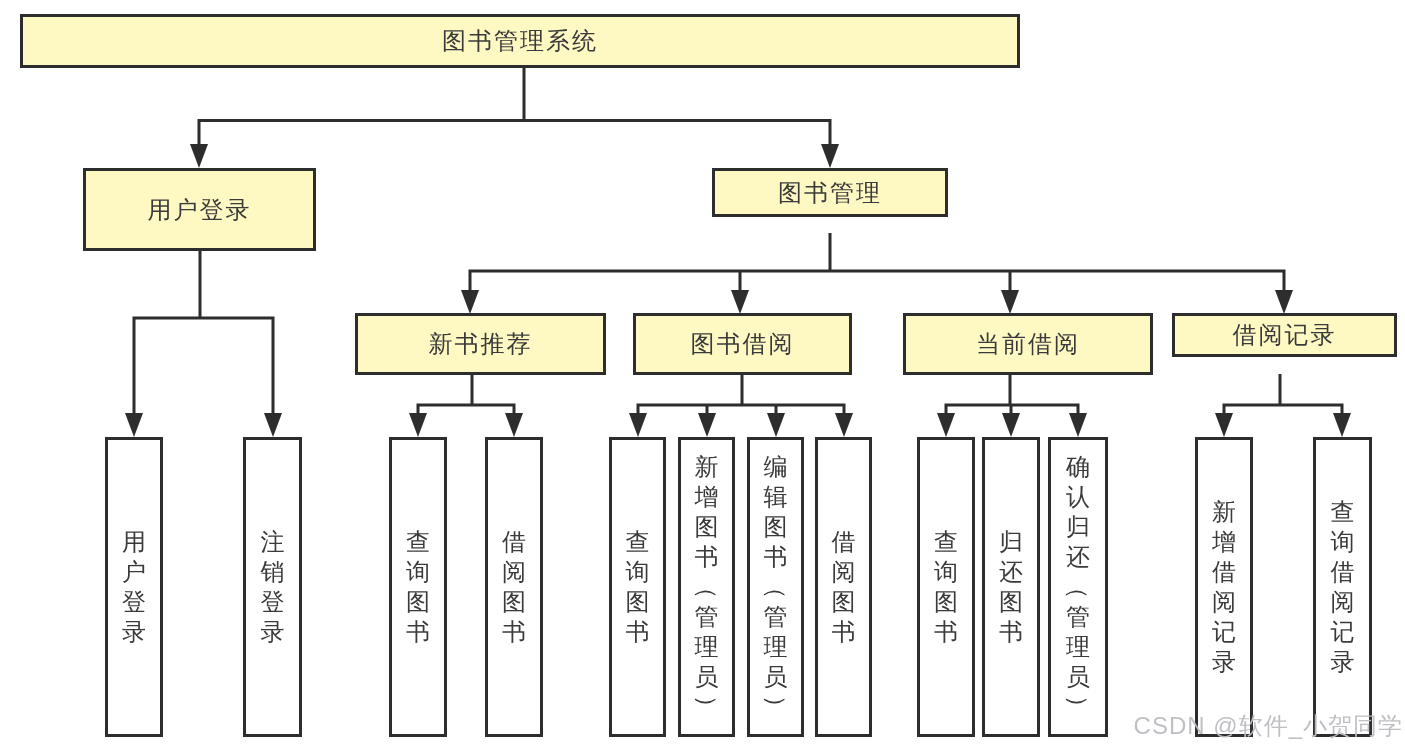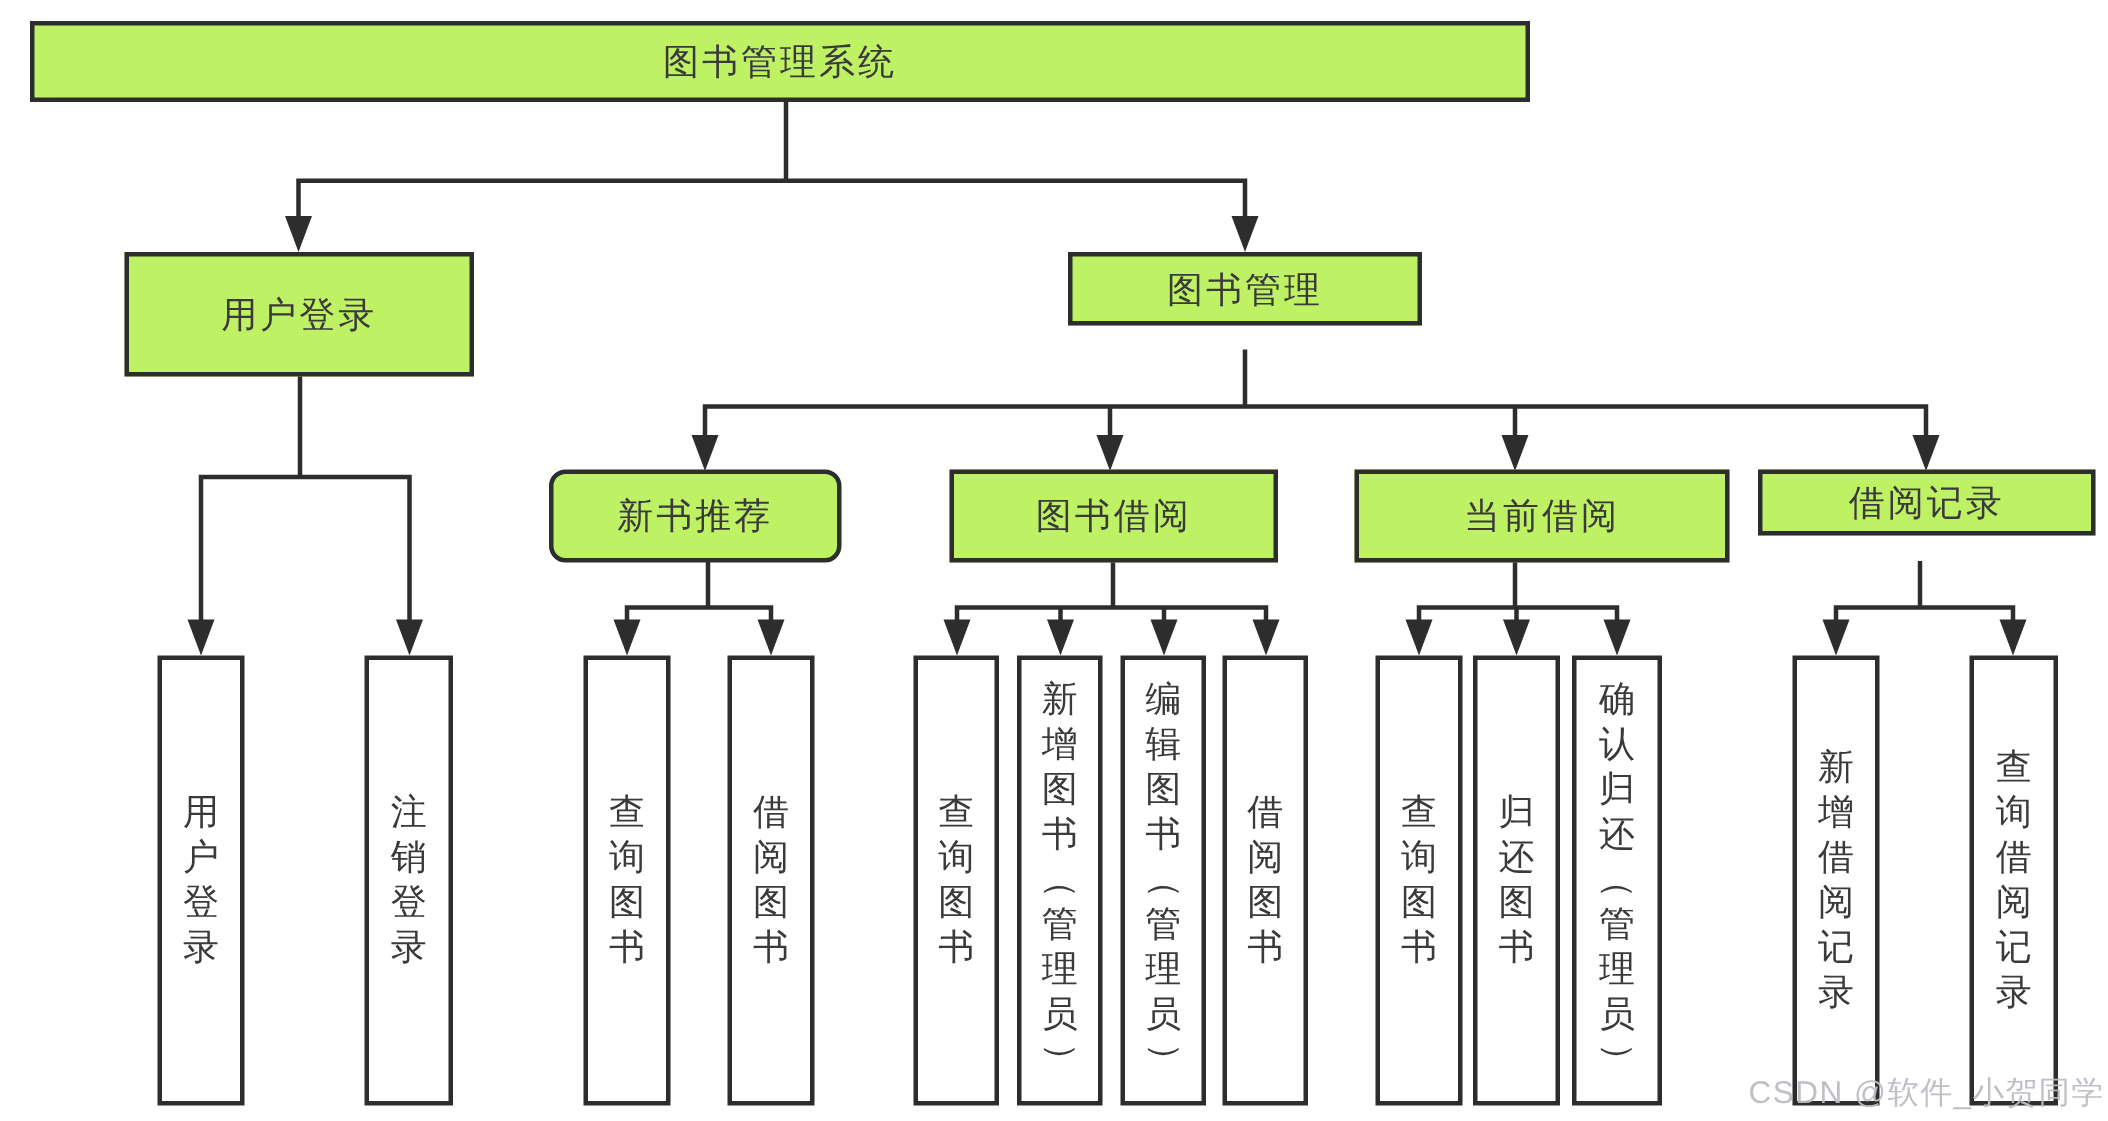--- a/index.html
+++ b/index.html
@@ -9,21 +9,21 @@
     width: 1405px;
     height: 747px;
     background: #ffffff;
     overflow: hidden;
     font-family: "Liberation Sans", sans-serif;
     color: #3a3a3a;
   }
   svg.connectors { position: absolute; left: 0; top: 0; }
   .hbox {
     position: absolute;
-    background: #bef264;
+    background: #fef9c3;
     border: 3px solid #2d2d2d;
     display: flex;
     align-items: center;
     justify-content: center;
     font-size: 24px;
     letter-spacing: 2px;
     white-space: nowrap;
   }
   .vbox {
     position: absolute;
@@ -36,21 +36,21 @@
     align-items: center;
     justify-content: center;
     font-size: 24px;
   }
   .vchar { display: block; line-height: 30px; height: 30px; text-align: center; }
   .vchar.rot { transform: rotate(90deg); }
   .watermark {
     position: absolute;
     right: 2px;
     bottom: 5px;
-    font-size: 21px;
+    font-size: 24px;
     color: rgba(188, 188, 194, 0.95);
     letter-spacing: 1px;
     z-index: 5;
     white-space: nowrap;
   }
 </style>
 </head>
 <body>
 
 <div class="stage">
@@ -112,21 +112,21 @@
       M1069 413 L1087 413 L1078 437 Z
       M1215 413 L1233 413 L1224 437 Z
       M1333 413 L1351 413 L1342 437 Z"></path>
   </svg>
 
   <div class="hbox" style="left:20px; top:14px; width:1000px; height:54px;">图书管理系统</div>
 
   <div class="hbox" style="left:83px; top:168px; width:233px; height:83px;">用户登录</div>
   <div class="hbox" style="left:712px; top:168px; width:236px; height:49px;">图书管理</div>
 
-  <div class="hbox" style="left:366px; top:313px; width:195px; height:62px;border-radius:11px;">新书推荐</div>
+  <div class="hbox" style="left:355px; top:313px; width:251px; height:62px;">新书推荐</div>
   <div class="hbox" style="left:633px; top:313px; width:219px; height:62px;">图书借阅</div>
   <div class="hbox" style="left:903px; top:313px; width:250px; height:62px;">当前借阅</div>
   <div class="hbox" style="left:1172px; top:313px; width:225px; height:44px;">借阅记录</div>
 
   <div class="vbox" style="left:105px; width:58px;">
       <span class="vchar">用</span>
       <span class="vchar">户</span>
       <span class="vchar">登</span>
       <span class="vchar">录</span>
     </div>

